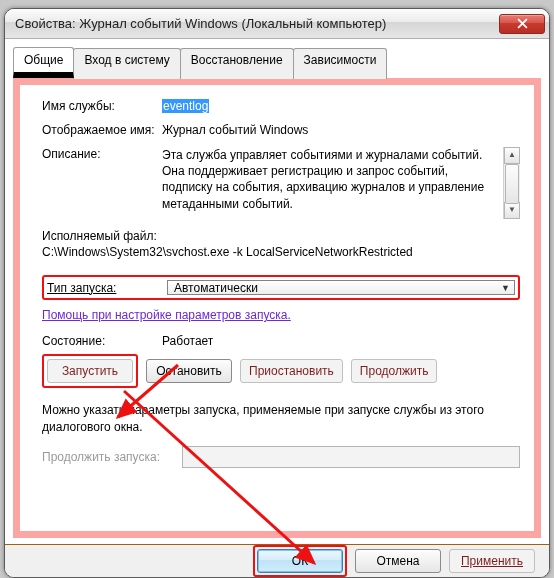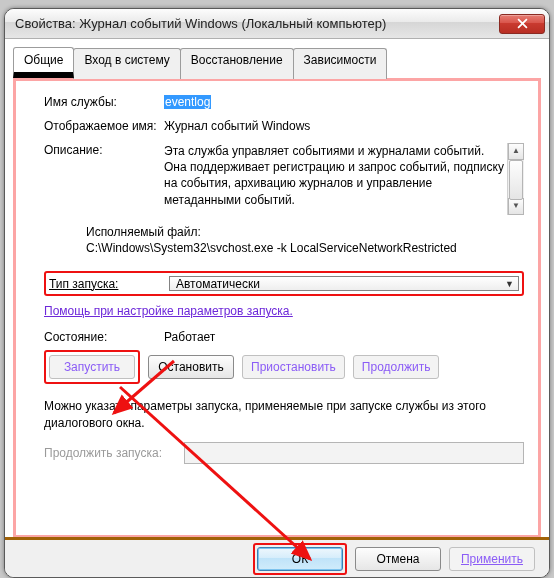--- a/index.html
+++ b/index.html
@@ -74,22 +74,22 @@
   }
   .tab.active {
     background: #fff;
     border-bottom: 6px solid #000000;
     top: 0;
     padding-top: 5px;
     padding-bottom: 5px;
     z-index: 3;
   }
   .tabpanel {
-    border: 3px solid #fca5a5;
-    padding: 14px 14px 12px 28px;
+    border: 7px solid #fca5a5;
+    padding: 14px 14px 12px 22px;
     position: relative;
     height: calc(100% - 24px);
   }
   .row {
     display: flex;
     margin-bottom: 10px;
     align-items: flex-start;
   }
   .label {
     width: 120px;
@@ -128,21 +128,21 @@
     display:flex;align-items:center;justify-content:center;
     font-size: 8px; color:#555;
   }
   .vscroll .track { flex:1; background:#efefef; position:relative; }
   .vscroll .thumb {
     position:absolute; left:1px; right:1px; top:0; height:40px;
     background: linear-gradient(#fdfdfd,#e5e5e5);
     border:1px solid #b5b5b5;
     border-radius:2px;
   }
-  .exec-path { margin-bottom: 16px; margin-left: 42px; }
+  .exec-path { margin-bottom: 16px; }
   .combo {
     display:flex; align-items:center;
     height: 15px;
     border: 1px solid #838383;
     background: linear-gradient(#fff,#eee);
     padding: 0 4px 0 6px;
     width: 100%;
     cursor: pointer;
   }
   .combo .cv { flex:1; }
@@ -156,40 +156,40 @@
     border: 1px solid #8a8a8a;
     background: linear-gradient(#fdfdfd,#e6e6e6);
     border-radius: 3px;
     font-size: 12px;
     display:flex;align-items:center;justify-content:center;
     cursor:pointer;
     padding: 0 8px;
   }
   .btn.small { min-width: 86px; }
   .btn.disabled {
-    color: #8b5cf6;
+    color: #7f1d1d;
     border-color: #c0c0c0;
     background: #f3f3f3;
     cursor: default;
   }
   .note { margin-bottom: 10px; line-height:1.4; }
   .textfield {
     width: 100%;
     height: 22px;
     border: 1px solid #b5b5b5;
     background: #f3f3f3;
     padding: 2px 4px;
     color: #888;
   }
   .footer {
     position: absolute;
     left: 0; right: 0; bottom: 0;
-    height: 40px;
+    height: 33px;
     background: #f0f0f0;
-    border-top: 3px solid #a16207;
+    border-top: 1px solid #a16207;
     display:flex;
     justify-content:flex-end;
     align-items:center;
     gap: 8px;
     padding: 0 14px;
   }
   .btn.primary {
     border: 1px solid #3c7fb1;
     box-shadow: 0 0 0 1px #7cc3ee inset;
     background: linear-gradient(#eef7fd,#d6edfb 45%,#bfe3f9 46%,#d0ecfb);

